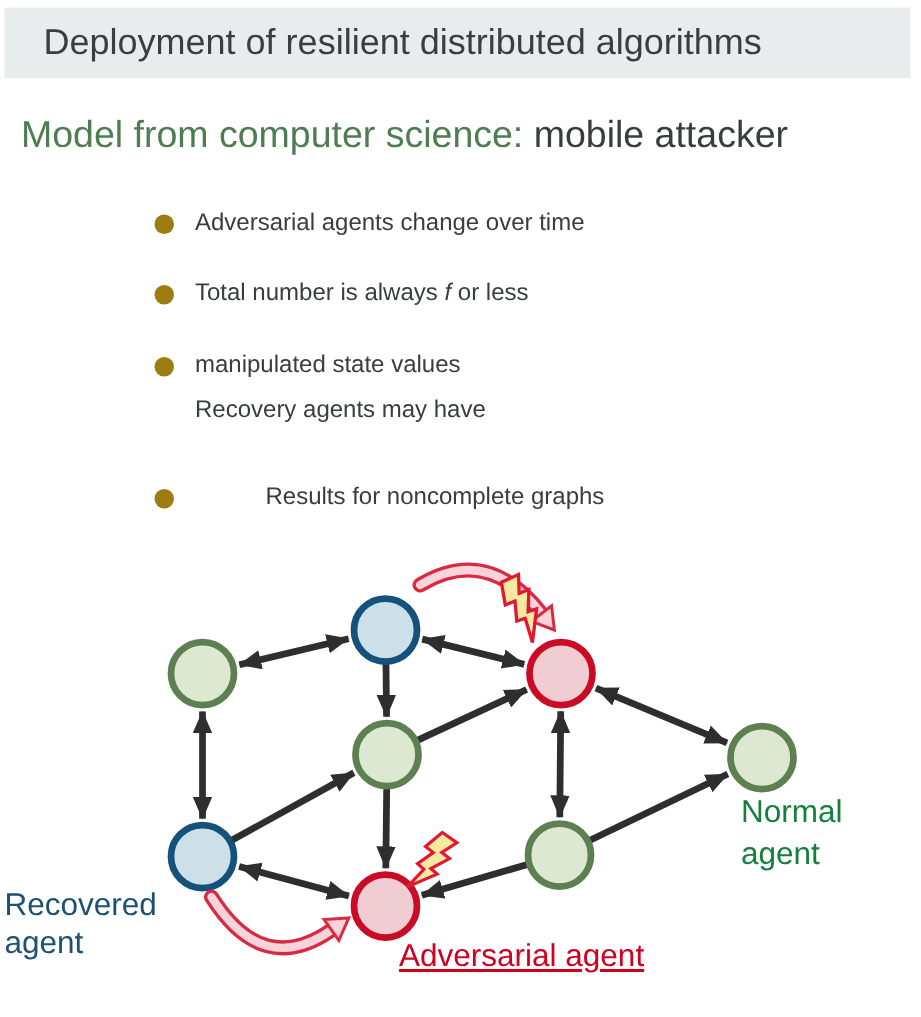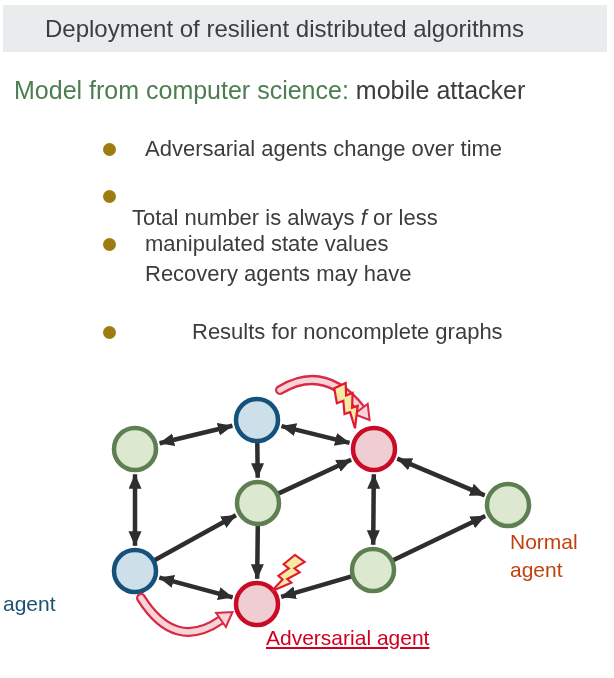--- a/index.html
+++ b/index.html
@@ -8,38 +8,38 @@
     font-family:"Liberation Sans","DejaVu Sans",sans-serif; overflow:hidden;
   }
   .title-bar {
     position:absolute; left:3px; top:5px; width:604px; height:47px;
     display:flex; align-items:center; padding-left:26px; box-sizing:border-box;
   }
   .title-bar .title-text { font-size:24px; }
   .subtitle { position:absolute; left:14px; top:76px; font-size:25px; white-space:nowrap; }
   .bullet { position:absolute; left:103px; display:flex; align-items:flex-start; }
   .bullet .dot { width:13px; height:13px; border-radius:50%; margin-top:9px; flex:none; }
-  .bullet .text { margin-left:29px; font-size:22px; line-height:30px; white-space:nowrap; }
+  .bullet .text { margin-left:14px; font-size:16px; line-height:30px; white-space:nowrap; }
   .bullet .text .ln { display:block; }
-  .b1 { top:134px; } .b2 { top:181px;flex-direction:column; } .b3 { top:229px; } .b4 { top:317px;gap:47px; }
+  .b1 { top:134px; } .b2 { top:181px; } .b3 { top:229px; } .b4 { top:317px;gap:47px; }
   .italic { font-style:italic; }
   .diagram-svg { position:absolute; left:0; top:0; }
   .dlabel { position:absolute; font-size:21px; white-space:nowrap; }
   .dlabel .ln { display:block; }
   .lbl-recovered   { left:3px;   top:591px; line-height:25px; }
   .lbl-adversarial { left:266px; top:626px;text-decoration:underline; }
   .lbl-normal      { left:494px; top:528px; line-height:28px; }
 </style>
 </head>
 <body>
 
 <div class="slide">
 
   <div class="title-bar" style="background-color: rgb(232, 236, 237);">
-    <span class="title-text" style="color: rgb(59, 62, 64); margin-left: 16px;">Deployment of resilient distributed algorithms</span>
+    <span class="title-text" style="color: rgb(59, 62, 64);">Deployment of resilient distributed algorithms</span>
   </div>
 
   <div class="subtitle">
     <span style="color: rgb(78, 125, 82);">Model from computer science:</span><span style="color: rgb(58, 61, 63);"> mobile attacker</span>
   </div>
 
   <div class="bullet b1">
     <span class="dot" style="background-color: rgb(157, 124, 18);"></span>
     <span class="text" style="color: rgb(58, 61, 63);">Adversarial agents change over time</span>
   </div>
@@ -100,23 +100,24 @@
         <path d="M 141 598 Q 175 652 221 620" fill="none" stroke="#f7d4da" stroke-width="5.5" stroke-linecap="round"></path>
         <polygon points="232.5,612.0 225.9,627.0 216.1,613.0" fill="#f7d4da" stroke="#d92a43" stroke-width="2"></polygon>
       </g>
     <g id="bolts-layer">
         <path d="M11,0 L22,3 L15,12 L21,14 L12,24 L17,26 L2,40 L8,26 L3,24 L10,14 L4,12 Z" transform="translate(325,396) rotate(-40) scale(1.1)" fill="#f6eaa2" stroke="#e3172f" stroke-width="2" stroke-linejoin="miter"></path>
         <path d="M11,0 L22,3 L15,12 L21,14 L12,24 L17,26 L2,40 L8,26 L3,24 L10,14 L4,12 Z" transform="translate(284,551) rotate(20) scale(1.05)" fill="#f6eaa2" stroke="#e3172f" stroke-width="2" stroke-linejoin="miter"></path>
       </g>
   </svg>
 
   <div class="dlabel lbl-recovered" style="color: rgb(29, 81, 116);">
+    <span class="ln">Recovered</span>
     <span class="ln">agent</span>
   </div>
 
   <div class="dlabel lbl-adversarial" style="color: rgb(208, 0, 33);">Adversarial agent</div>
 
-  <div class="dlabel lbl-normal" style="color: #c2410c; margin-left: 16px;">
+  <div class="dlabel lbl-normal" style="color: #15803d;">
     <span class="ln">Normal</span>
     <span class="ln">agent</span>
   </div>
 
 </div>
 
 </body></html>

